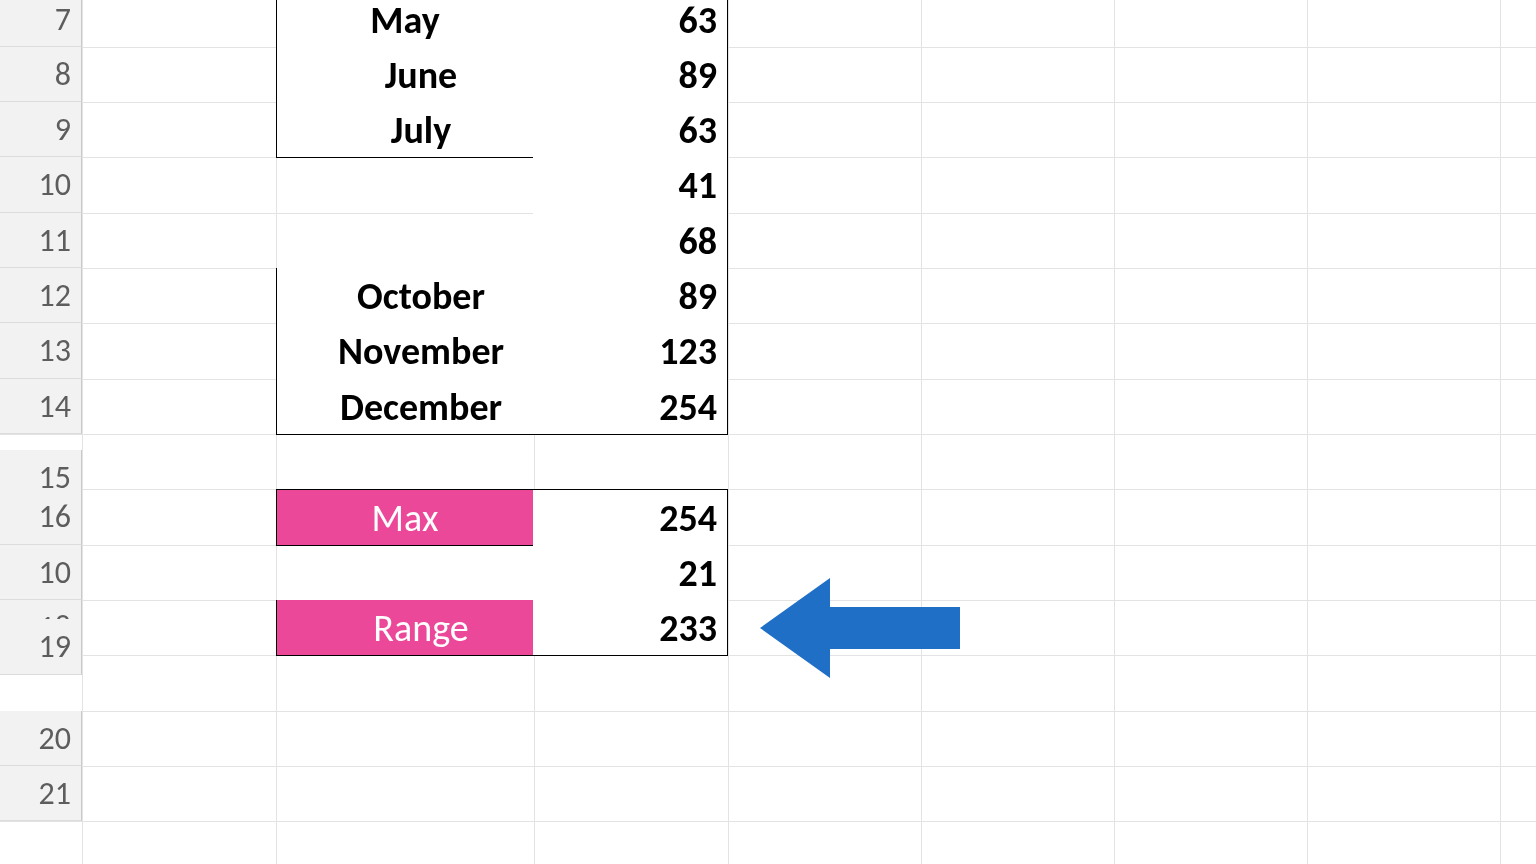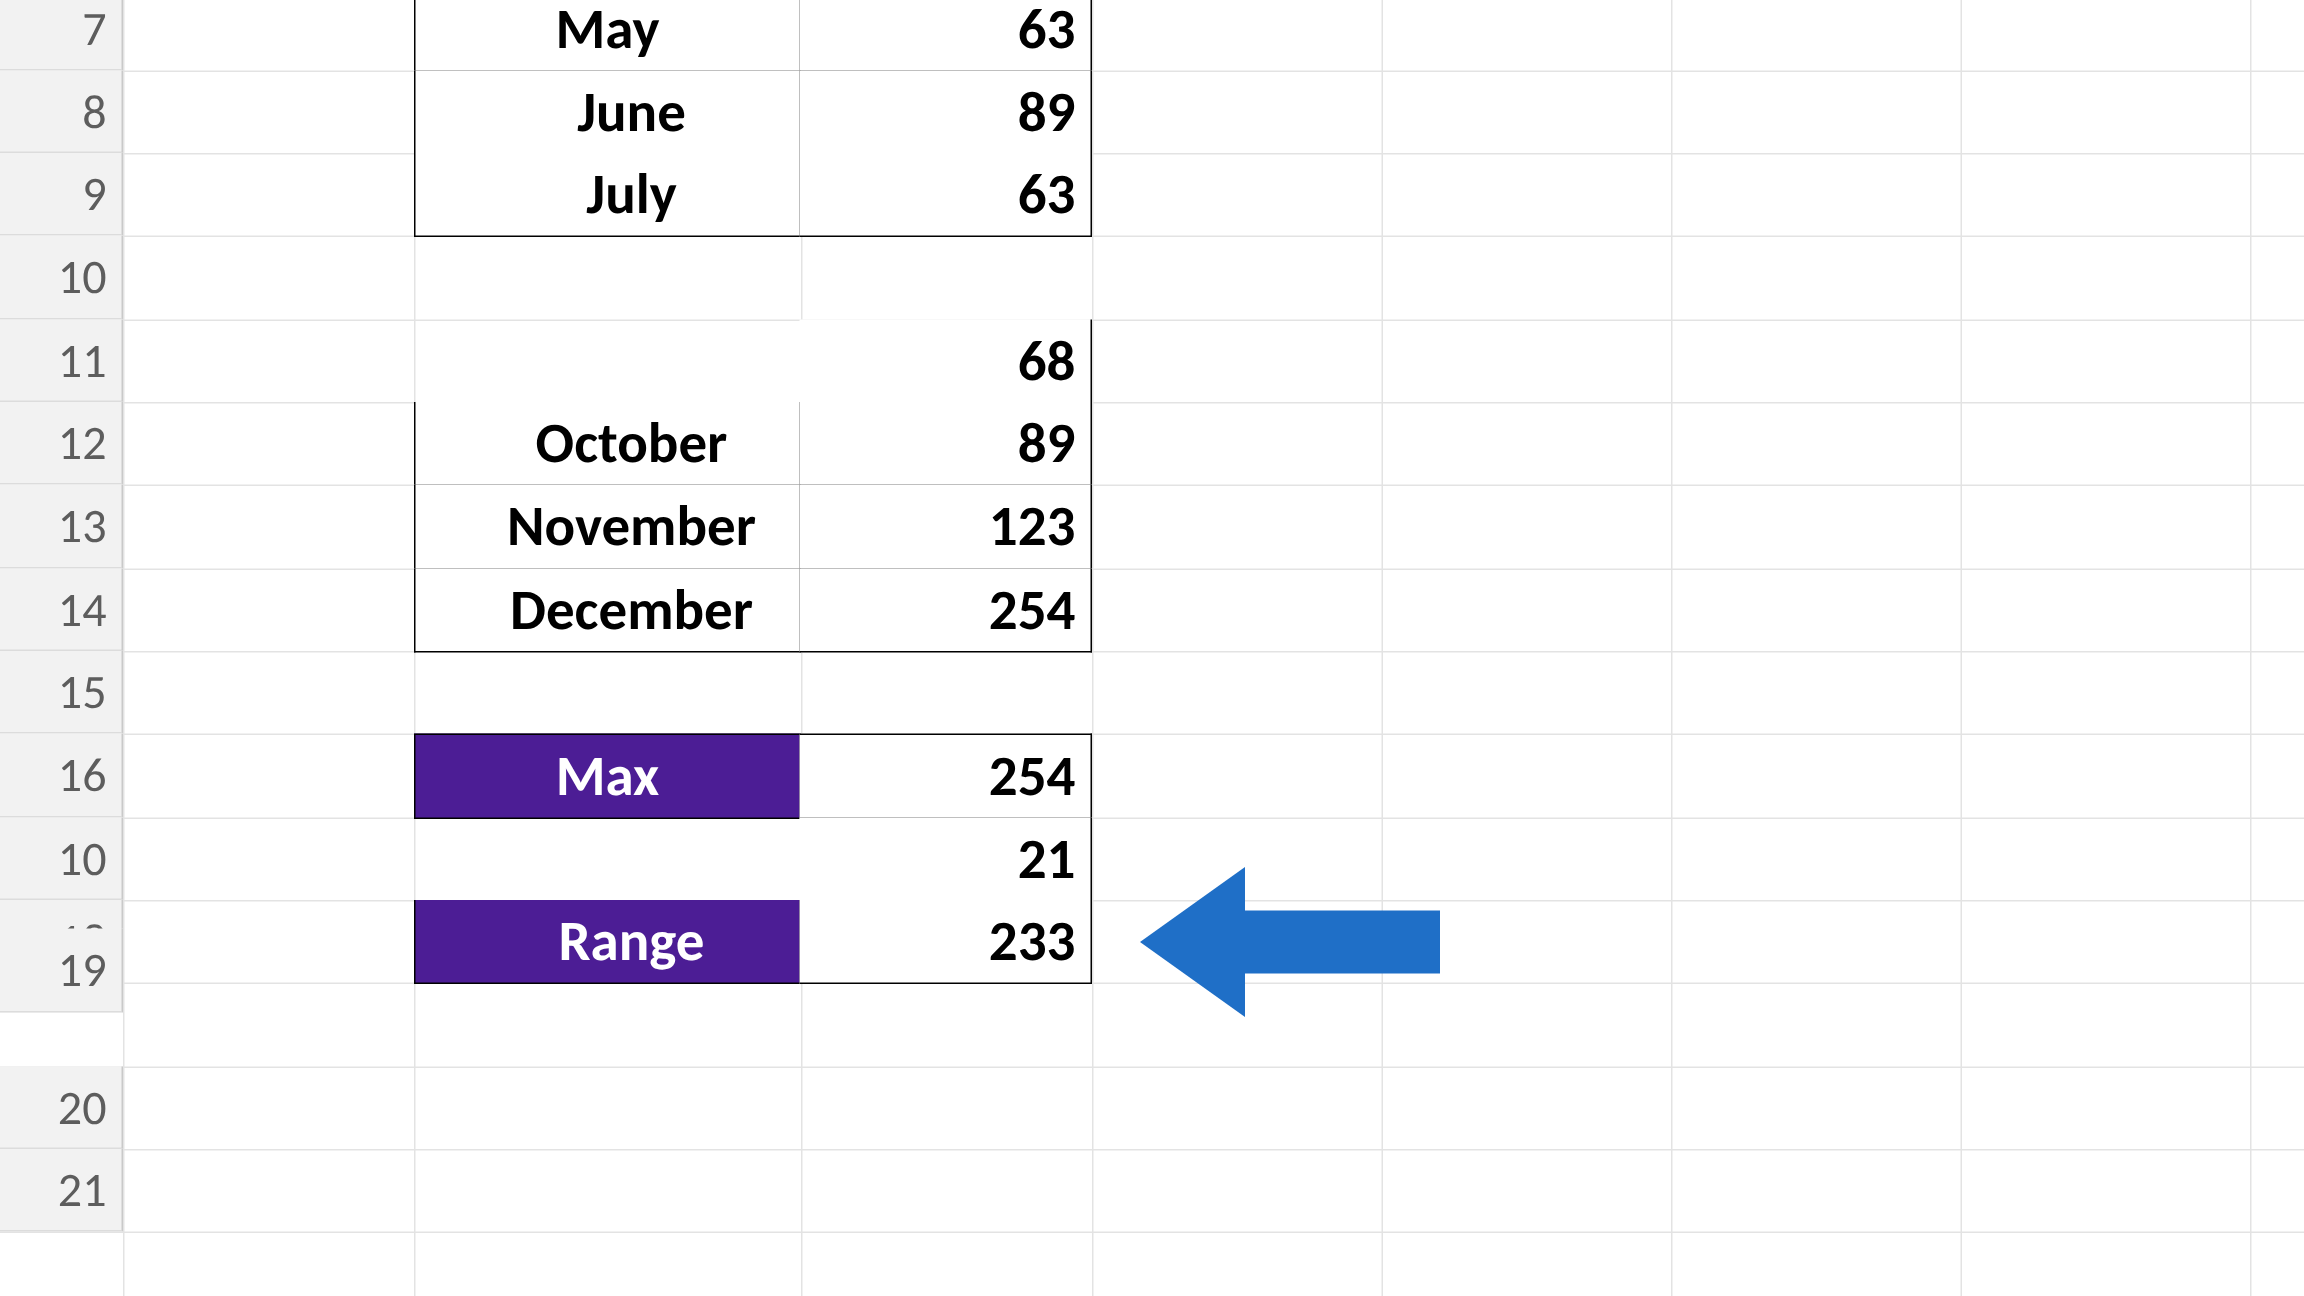--- a/index.html
+++ b/index.html
@@ -45,23 +45,23 @@
   }
   .month  { left:276px; width:258px; justify-content:center; }
   .value  { left:533px; width:195px; justify-content:flex-end; padding-right:10px; }
 
   
   .cell.value { border-left:none; }
   .cell.bshare { border-top:none;padding-left:32px; }
 
   
   .stat-label {
-    background:#4c1d95;
+    background:#ec4899;
     color:#fff;
-    font-weight:700;
+    font-weight:400;
     justify-content:center;
   }
 
   
   .arrow {
     position:absolute;
     display:flex;
     align-items:center;
   }
   .arrow-head {
@@ -106,37 +106,38 @@
   <div class="gl gl-h" style="top:821px"></div>
 
   <div class="rowhdr" style="top:-8px; height:55px">7</div>
   <div class="rowhdr" style="top:47px;  height:55px">8</div>
   <div class="rowhdr" style="top:102px; height:55px">9</div>
   <div class="rowhdr" style="top:157px; height:56px">10</div>
   <div class="rowhdr" style="top:213px; height:55px">11</div>
   <div class="rowhdr" style="top:268px; height:55px">12</div>
   <div class="rowhdr" style="top:323px; height:56px">13</div>
   <div class="rowhdr" style="top:379px; height:55px">14</div>
-  <div class="rowhdr" style="top:434px; height:55px">15</div>
+  <div class="rowhdr" style="top:450px; height:55px">15</div>
   <div class="rowhdr" style="top:489px; height:56px">16</div>
   <div class="rowhdr" style="top:545px; height:55px">10</div>
   <div class="rowhdr" style="top:600px; height:55px">18</div>
   <div class="rowhdr" style="top:619px; height:56px">19</div>
   <div class="rowhdr" style="top:711px; height:55px">20</div>
   <div class="rowhdr" style="top:766px; height:55px">21</div>
 
   <div class="cell month" style="top:-8px;  height:56px">May</div>
   <div class="cell value" style="top:-8px;  height:56px">63</div>
 
   <div class="cell month bshare" style="top:47px;  height:56px">June</div>
   <div class="cell value bshare" style="top:47px;  height:56px">89</div>
 
   <div class="cell month bshare" style="top:102px; height:56px">July</div>
   <div class="cell value bshare" style="top:102px; height:56px">63</div>
 
+  <div class="cell value bshare" style="top:157px; height:57px">41</div>
 
   <div class="cell value bshare" style="top:213px; height:56px">68</div>
 
   <div class="cell month bshare" style="top:268px; height:56px">October</div>
   <div class="cell value bshare" style="top:268px; height:56px">89</div>
 
   <div class="cell month bshare" style="top:323px; height:57px">November</div>
   <div class="cell value bshare" style="top:323px; height:57px">123</div>
 
   <div class="cell month bshare" style="top:379px; height:56px">December</div>

